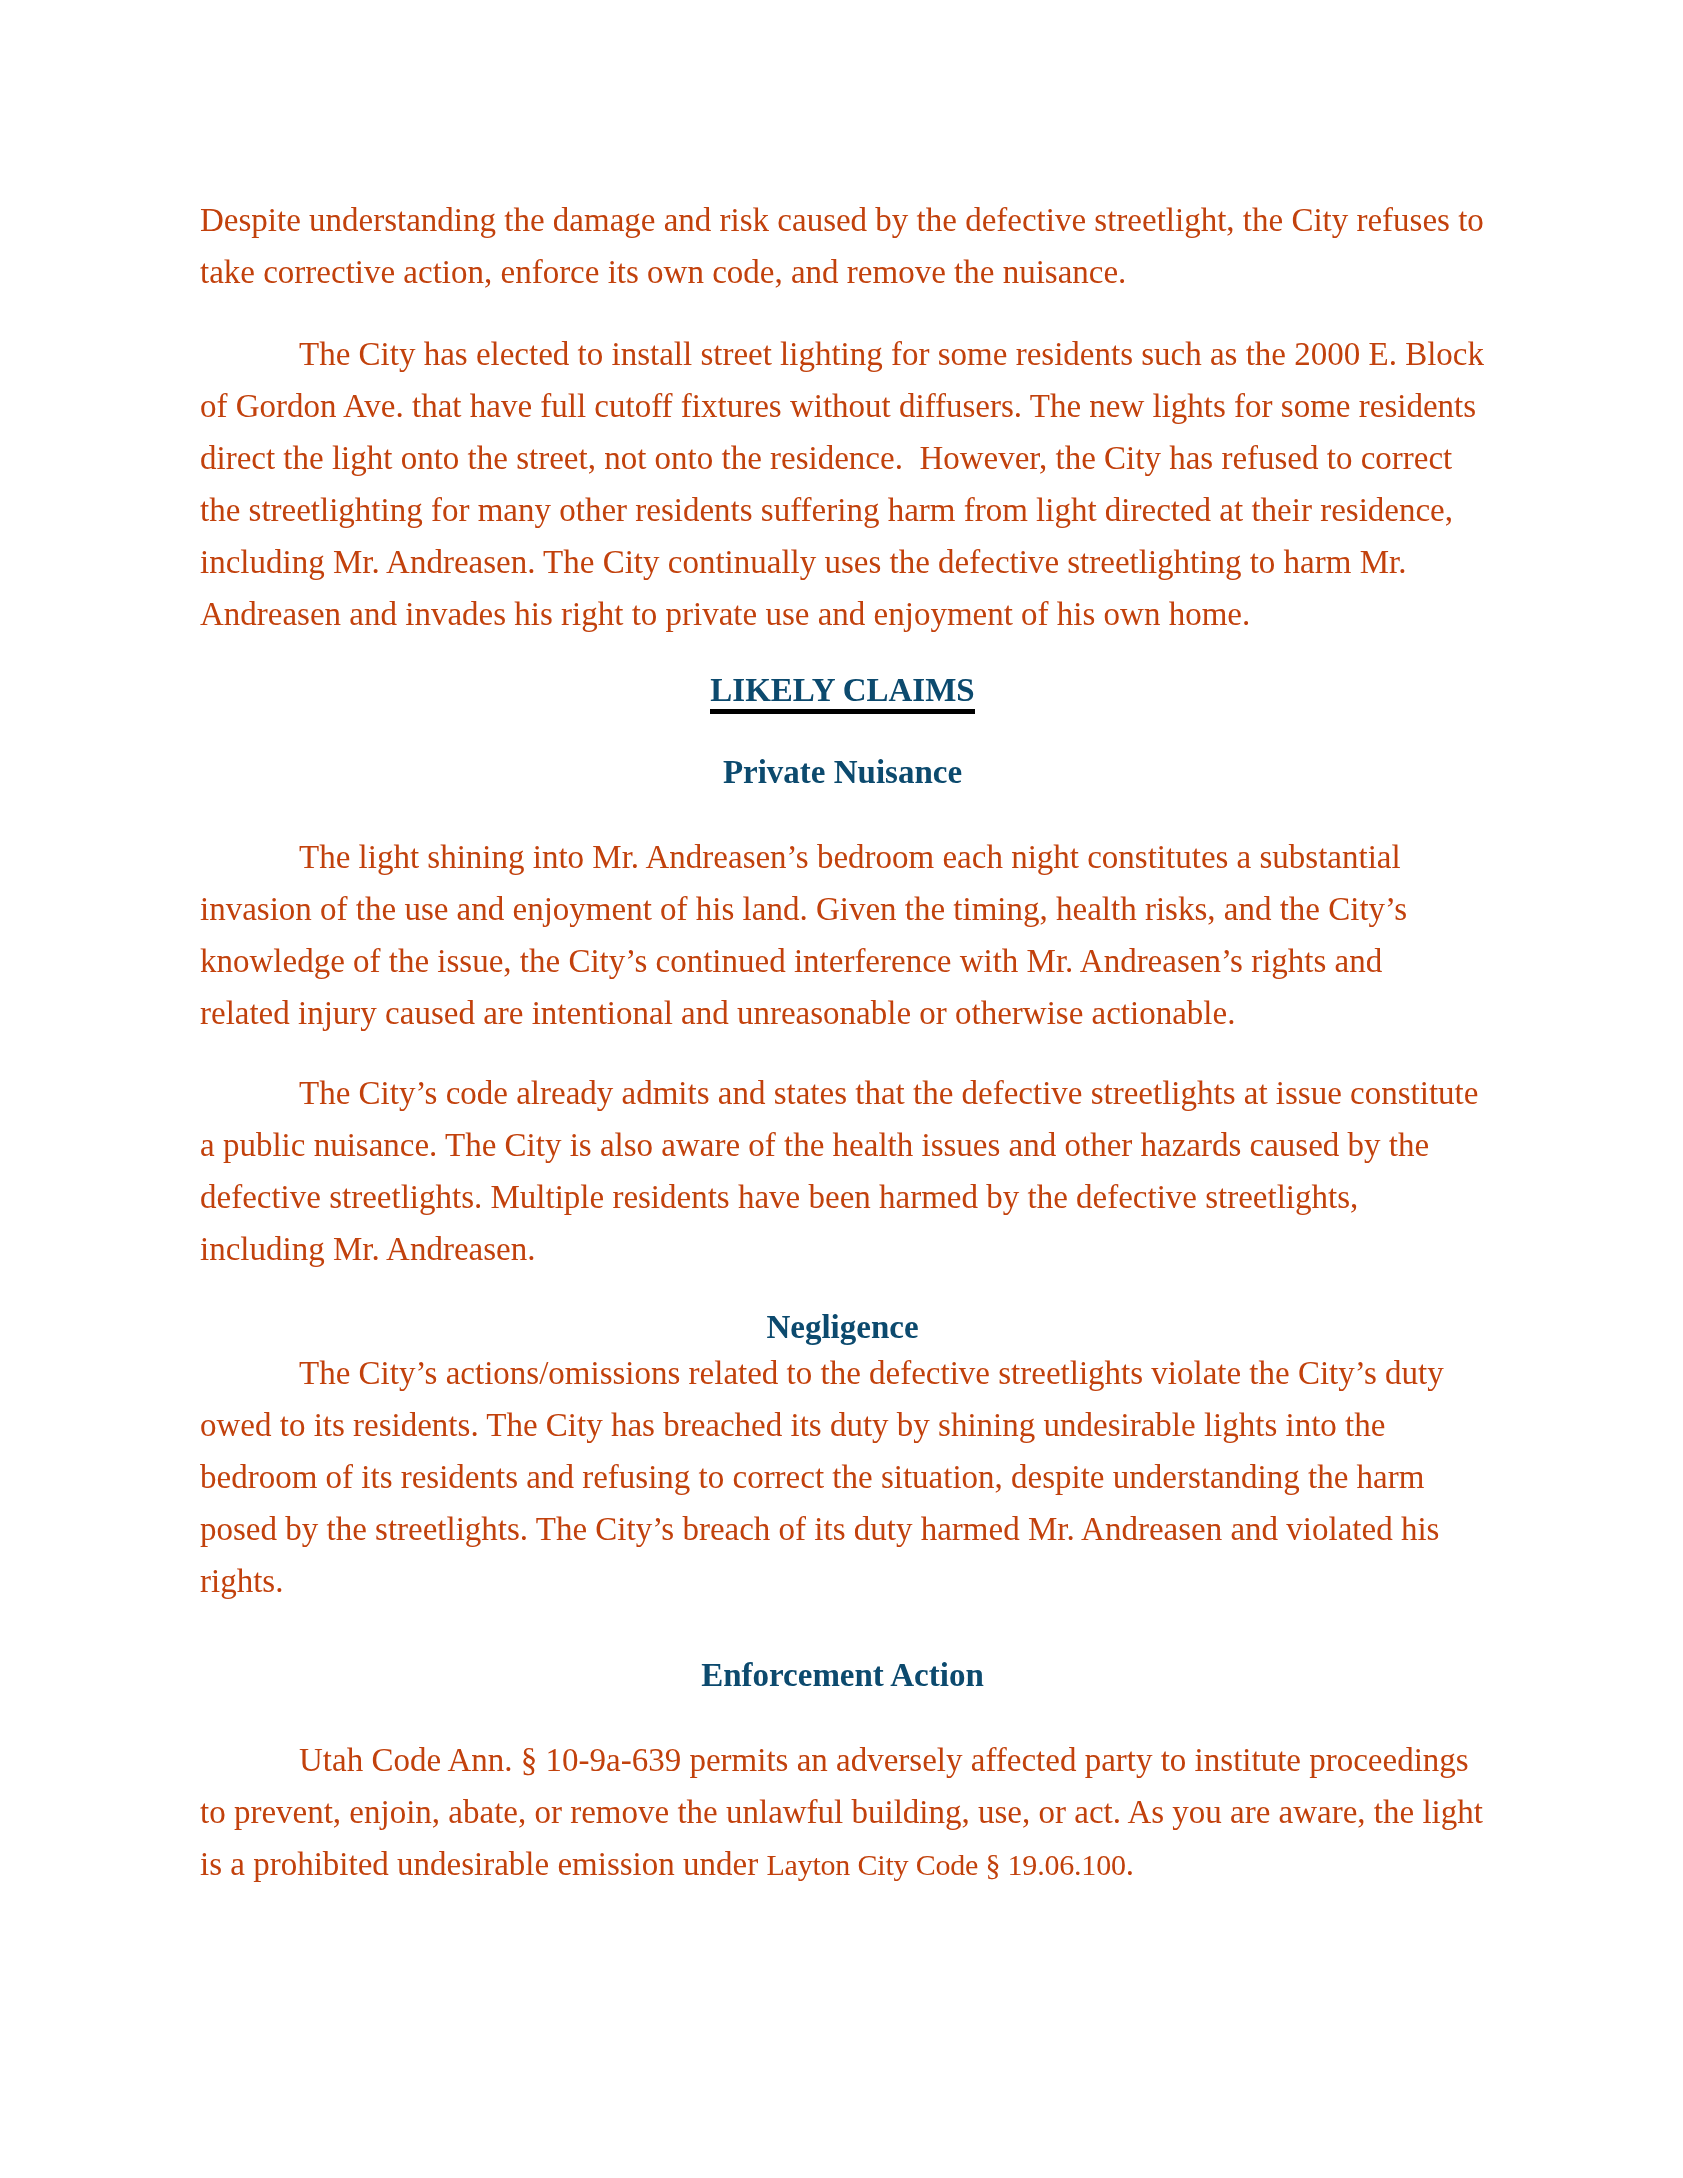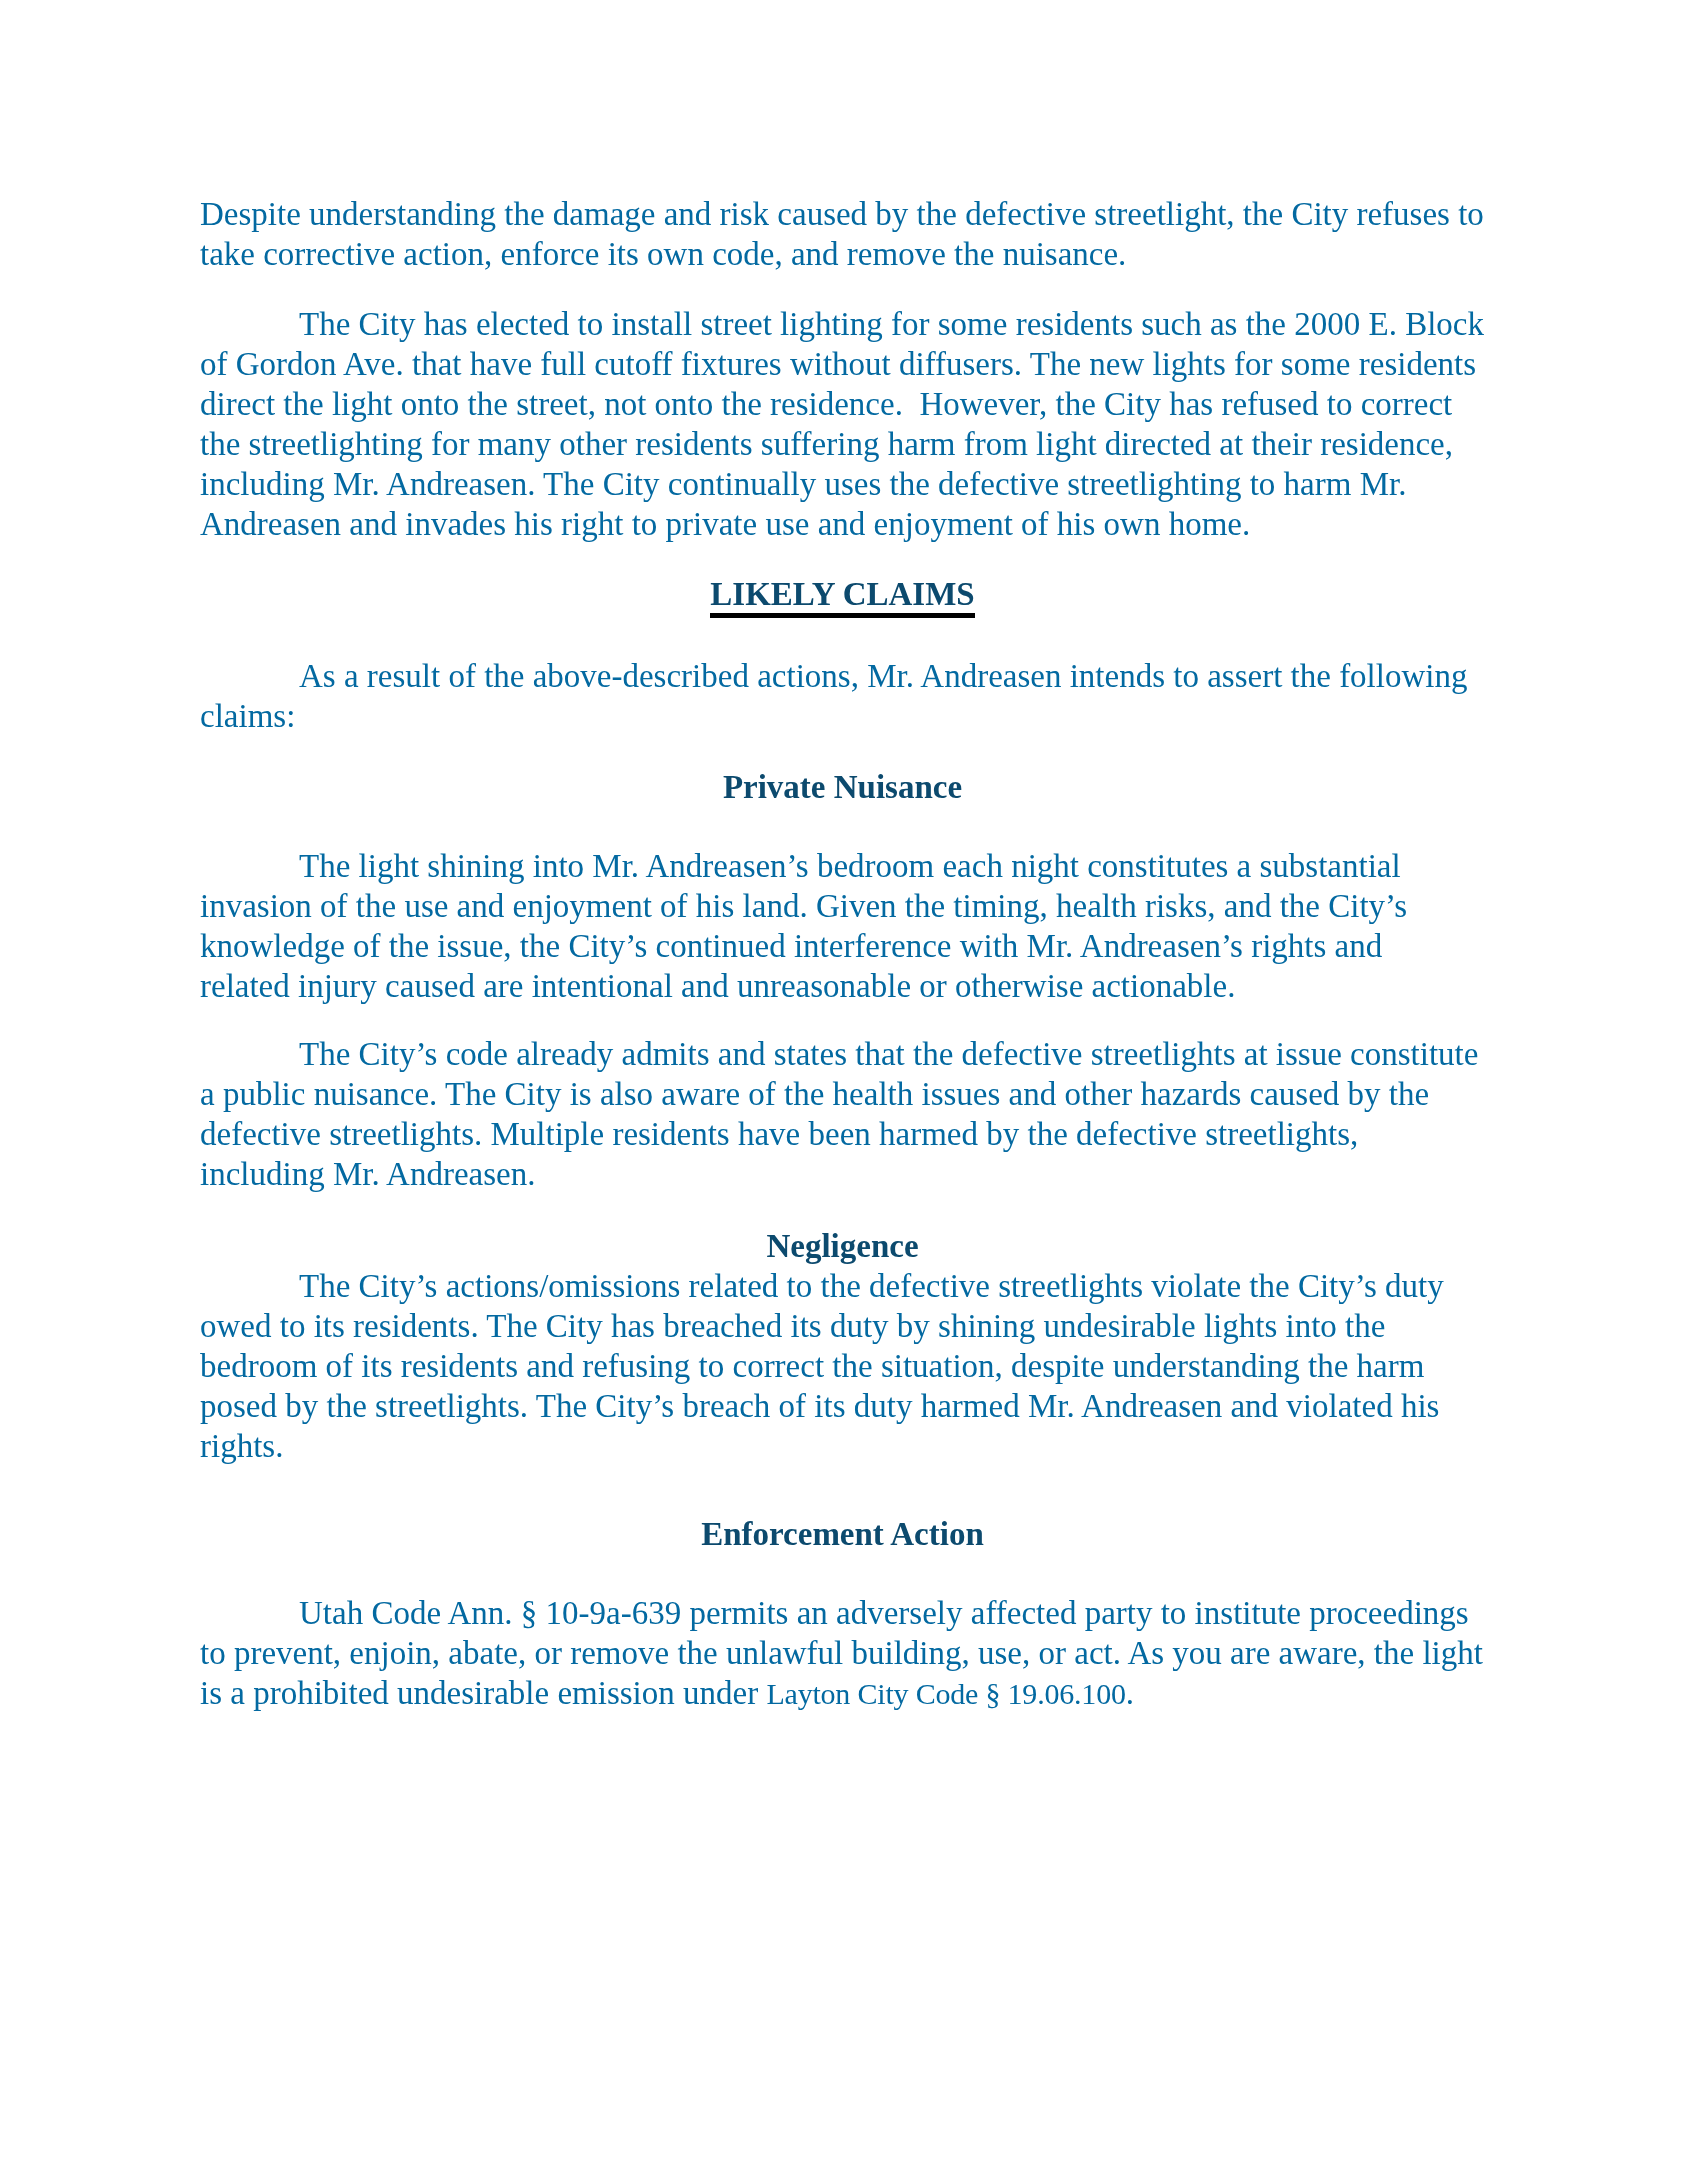--- a/index.html
+++ b/index.html
@@ -14,23 +14,23 @@
     background: #ffffff;
     box-sizing: border-box;
     padding: 194px 198px 0 200px;
     color: #000000;
     font-family: "Liberation Serif", "DejaVu Serif", serif;
     overflow: hidden;
   }
   .body-para {
     margin: 0;
     font-size: 33px;
-    line-height: 40px;
+    line-height: 52px;
     white-space: pre;          
-    color: #0369a1;
+    color: #c2410c;
   }
   .indent { text-indent: 99px; }
   .doc-heading {
     margin: 0;
     font-size: 33px;
     line-height: 40px;
     font-weight: bold;
     text-align: center;
     color: #0c4a6e;
   }
@@ -66,22 +66,20 @@
 
   <p class="body-para indent mb-p2">The City has elected to install street lighting for some residents such as the 2000 E. Block
 of Gordon Ave. that have full cutoff fixtures without diffusers. The new lights for some residents
 direct the light onto the street, not onto the residence.  However, the City has refused to correct
 the streetlighting for many other residents suffering harm from light directed at their residence,
 including Mr. Andreasen. The City continually uses the defective streetlighting to harm Mr.
 Andreasen and invades his right to private use and enjoyment of his own home.</p>
 
   <h2 class="doc-heading mb-h-likely"><span class="underline-span">LIKELY CLAIMS</span></h2>
 
-  <p class="body-para indent mb-p3">As a result of the above-described actions, Mr. Andreasen intends to assert the following
-claims:</p>
 
   <h2 class="doc-heading mb-h-private">Private Nuisance</h2>
 
   <p class="body-para indent mb-p4">The light shining into Mr. Andreasen’s bedroom each night constitutes a substantial
 invasion of the use and enjoyment of his land. Given the timing, health risks, and the City’s
 knowledge of the issue, the City’s continued interference with Mr. Andreasen’s rights and
 related injury caused are intentional and unreasonable or otherwise actionable.</p>
 
 
   <p class="body-para indent mb-p5">The City’s code already admits and states that the defective streetlights at issue constitute

